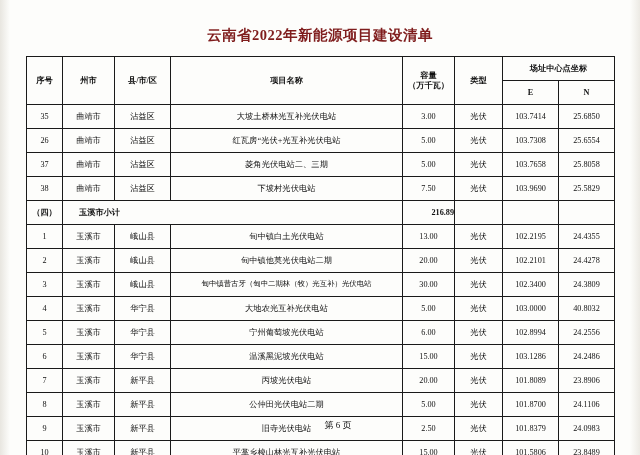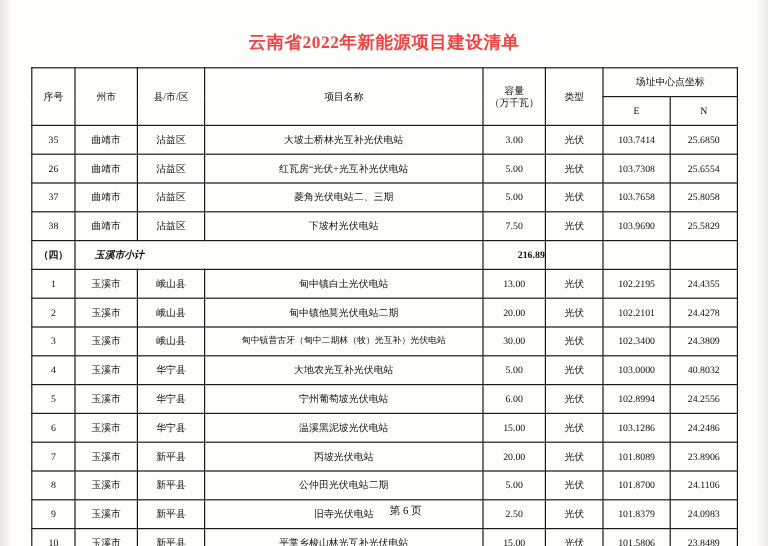--- a/index.html
+++ b/index.html
@@ -24,21 +24,21 @@
   }
   .doc-title {
     position: absolute;
     top: 26px;
     left: 0;
     width: 640px;
     text-align: center;
     font-size: 14.5px;
     font-weight: bold;
     letter-spacing: 0.5px;
-    color: #ef4444;
+    color: #7f1d1d;
     font-family: "Liberation Serif", "DejaVu Serif", serif;
   }
   .table-wrap {
     position: absolute;
     left: 26px;
     top: 56px;
     width: 588px;
   }
   table.main {
     border-collapse: collapse;
@@ -50,21 +50,21 @@
     font-size: 8.2px;
     text-align: center;
     vertical-align: middle;
     padding: 0;
     height: 23px;
     line-height: 1.15;
     font-family: "Liberation Serif", "DejaVu Serif", serif;
     color: #111;
   }
   table.main th {
-    font-weight: normal;
+    font-weight: bold;
   }
   .hdr-cell {
     font-size: 9px;
   }
   .hdr-cap {
     font-size: 8.4px;
     line-height: 1.25;
     margin-top: 16px;
   }
   .col-seq { width: 36px; }
@@ -198,21 +198,21 @@
             <td>曲靖市</td>
             <td>沾益区</td>
             <td class="name-cell">下坡村光伏电站</td>
             <td>7.50</td>
             <td>光伏</td>
             <td>103.9690</td>
             <td>25.5829</td>
           </tr>
           <tr class="subtotal">
             <td class="lbl">（四）</td>
-            <td colspan="3" class="lbl" style="text-align: left; padding-left: 16px; font-style: italic;">玉溪市小计</td>
+            <td colspan="3" class="lbl" style="text-align: left; padding-left: 16px;">玉溪市小计</td>
             <td class="val">216.89</td>
             <td></td>
             <td></td>
             <td></td>
           </tr>
           <tr>
             <td>1</td>
             <td>玉溪市</td>
             <td>峨山县</td>
             <td class="name-cell">甸中镇白土光伏电站</td>

